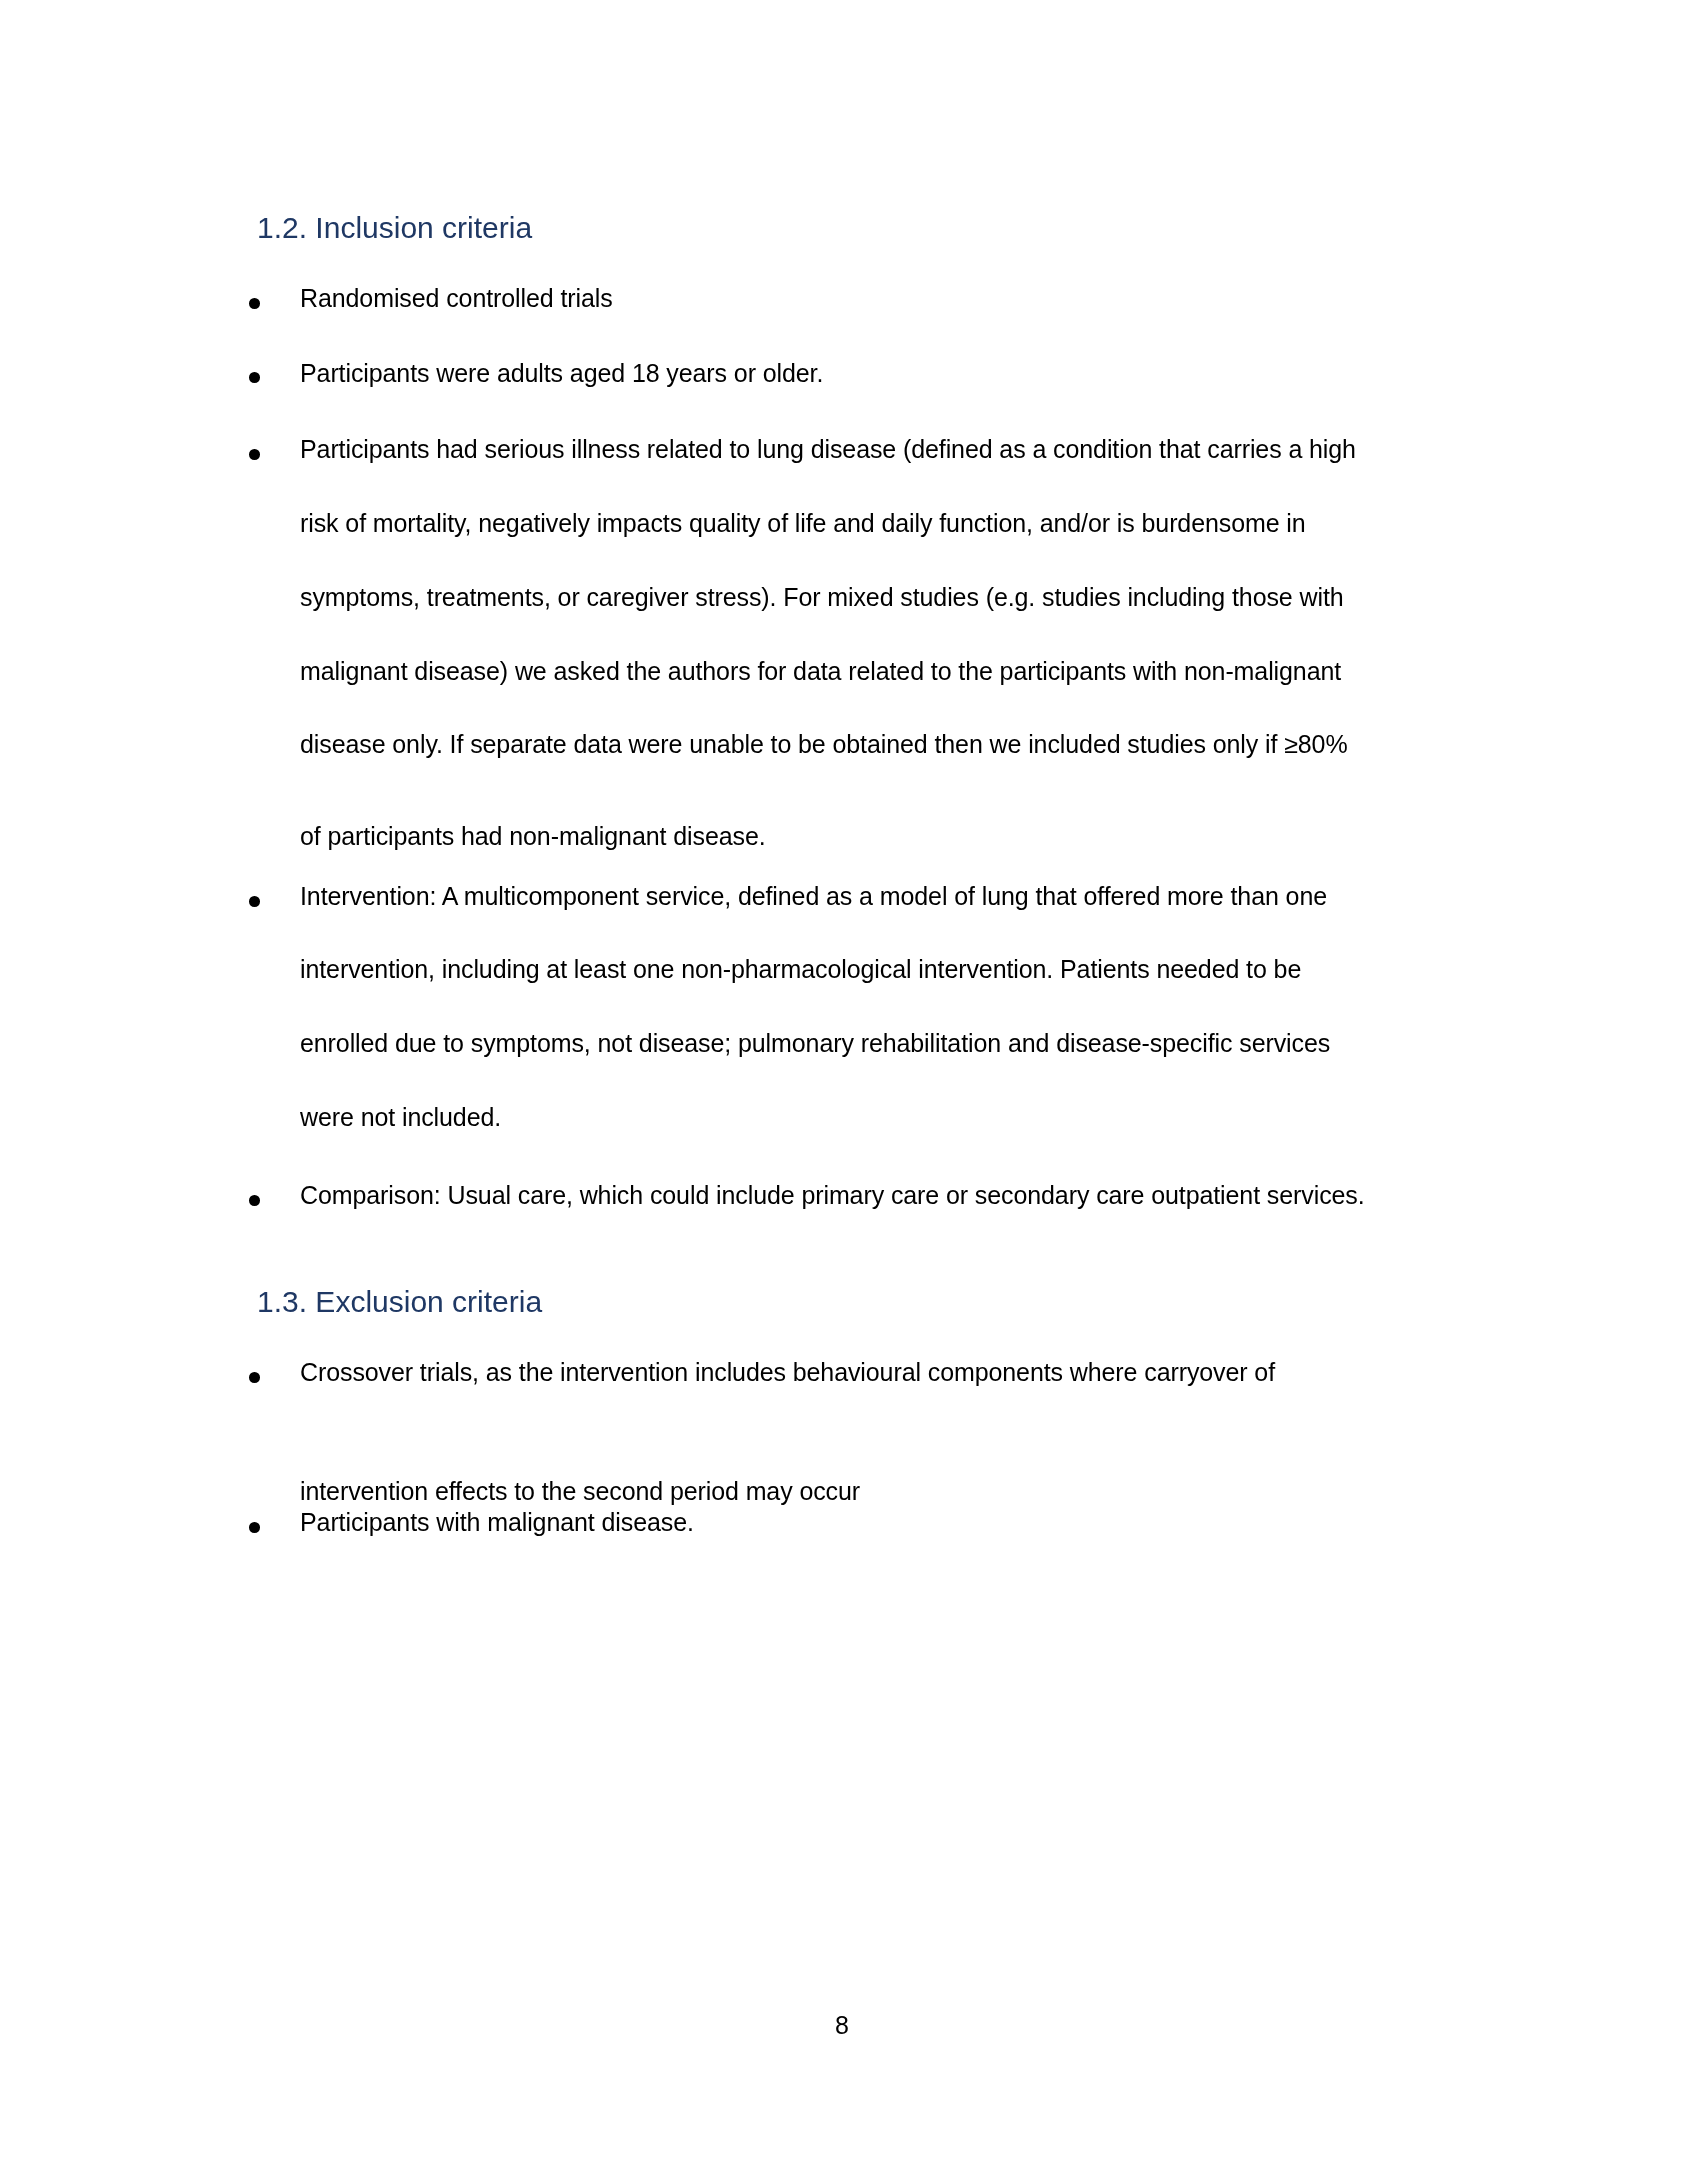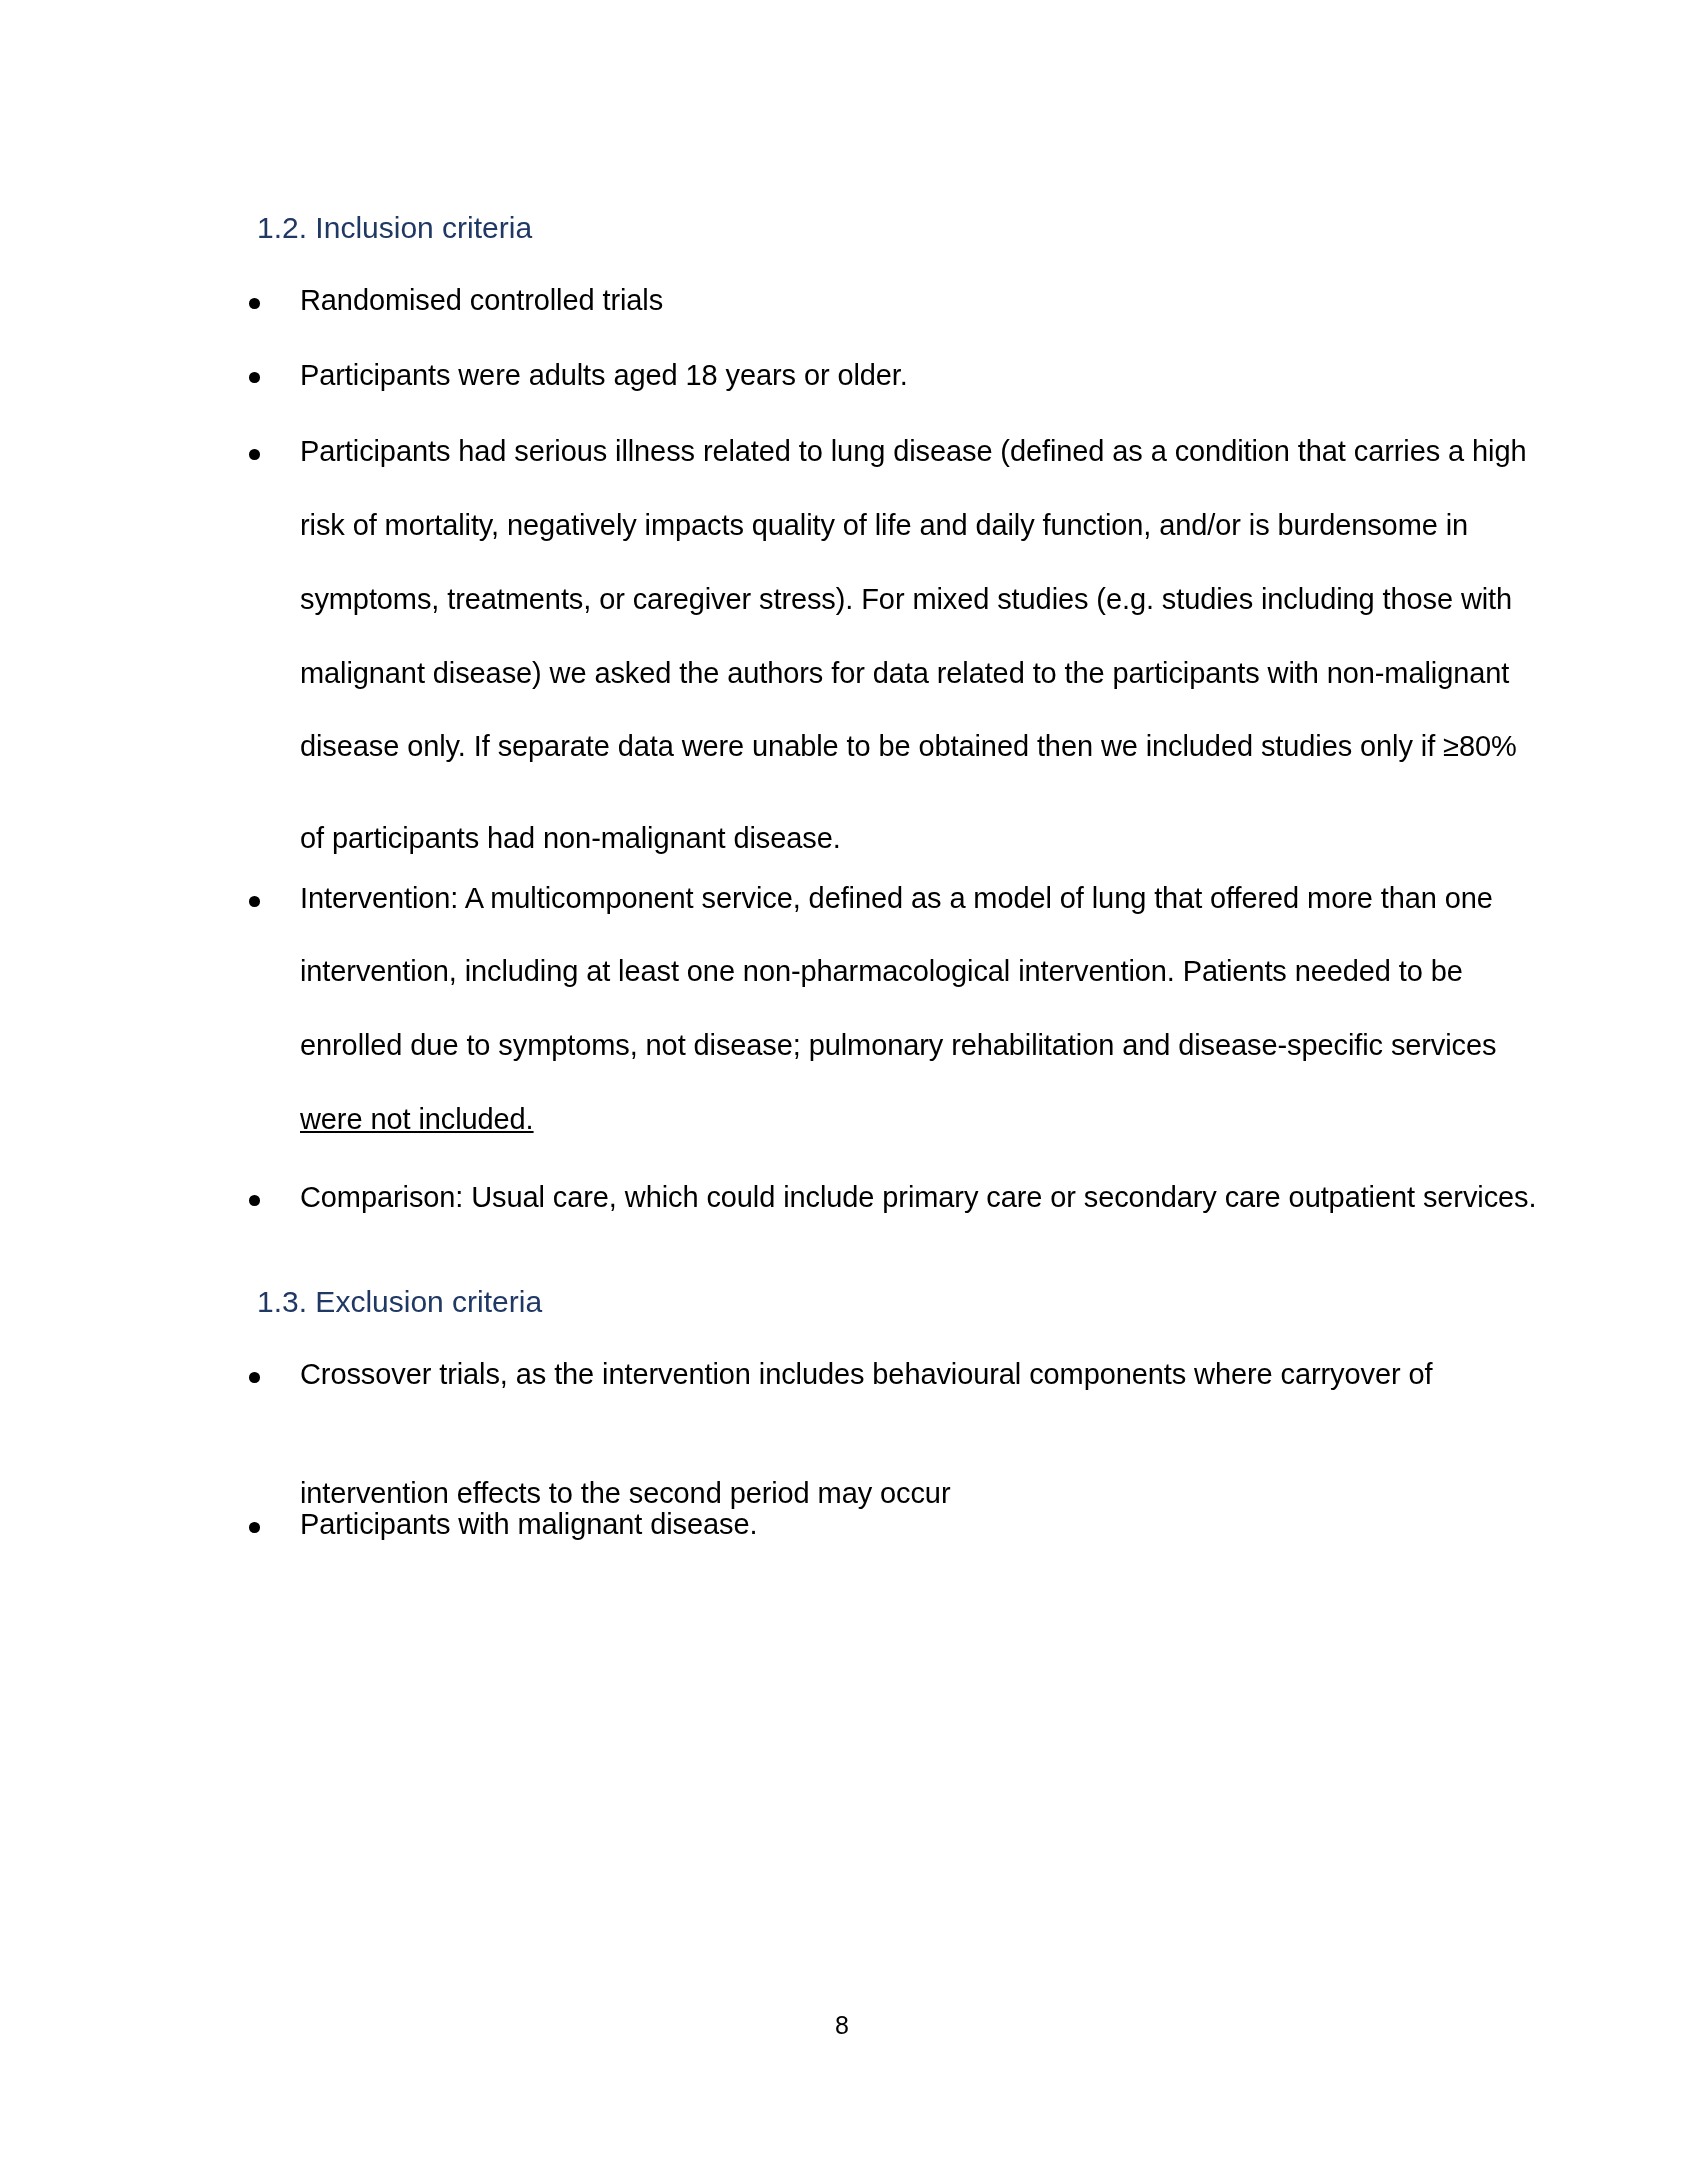--- a/index.html
+++ b/index.html
@@ -1,39 +1,39 @@
 <!DOCTYPE html>
 <html style="font-size:10.6px"><head>
 <meta charset="utf-8">
 <style>
   html, body { margin: 0; padding: 0; background: #ffffff; }
   body { width: 1687px; height: 2183px; position: relative; overflow: hidden;
          font-family: "Liberation Sans", sans-serif; color: #000000; }
   .heading { position: absolute; left: 246px; font-size: 30px; line-height: 1;
              color: #1F3864; white-space: nowrap; font-weight: normal; margin: 11px; }
-  .line { position: absolute; left: 300px; font-size: 29px; line-height: 1;
+  .line { position: absolute; left: 300px; font-size: 25px; line-height: 1;
           white-space: nowrap; letter-spacing: -0.1px; }
   .bullet { position: absolute; left: 249px; width: 10.6px; height: 10.6px;
             border-radius: 50%; background: #000000; }
   .pagenum { position: absolute; left: 835px; font-size: 25px; line-height: 1; }
   
   #h1 { top: 202px; }
   #h2 { top: 1276px; }
   #b1l1 { top: 286px; }  #b1d { top: 298px; }
   #b2l1 { top: 361px; }  #b2d { top: 372px; }
   #b3l1 { top: 437px; }  #b3d { top: 449px; }
   #b3l2 { top: 511px; }
   #b3l3 { top: 585px; }
   #b3l4 { top: 659px; }
   #b3l5 { top: 732px; }
   #b3l6 { top: 824px; text-align: center; }
   #b4l1 { top: 884px; } #b4d { top: 896px; }
   #b4l2 { top: 957px; }
   #b4l3 { top: 1031px; }
-  #b4l4 { top: 1105px; text-decoration: underline; }
+  #b4l4 { top: 1105px; }
   #b5l1 { top: 1183px; } #b5d { top: 1195px; }
   #e1l1 { top: 1360px; } #e1d { top: 1372px; }
   #e1l2 { top: 1434px; margin-top: 45px; }
   #e2l1 { top: 1510px; } #e2d { top: 1522px; }
   #pn { top: 2013px; }
 </style>
 </head>
 <body>
 
 <section>

